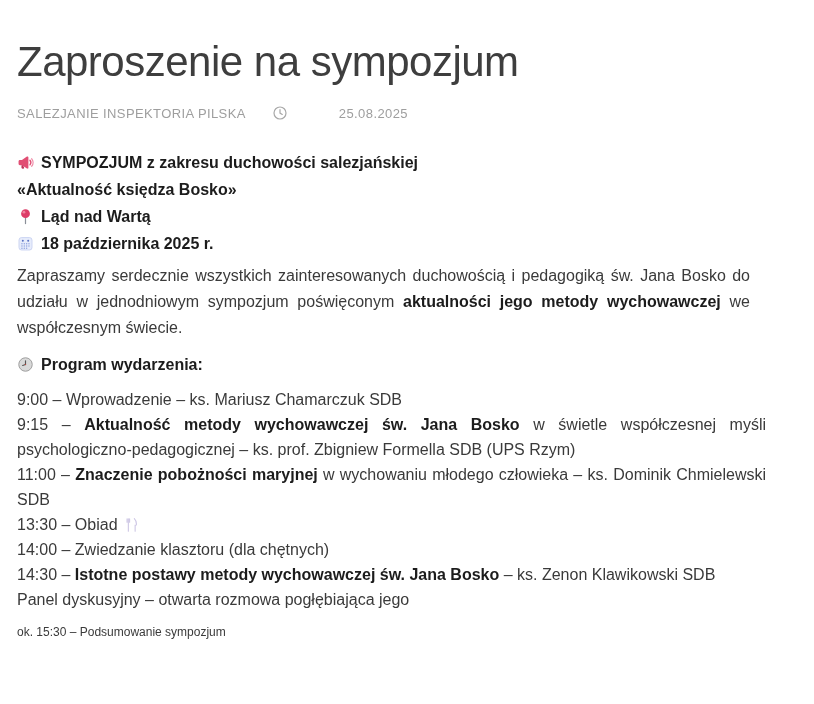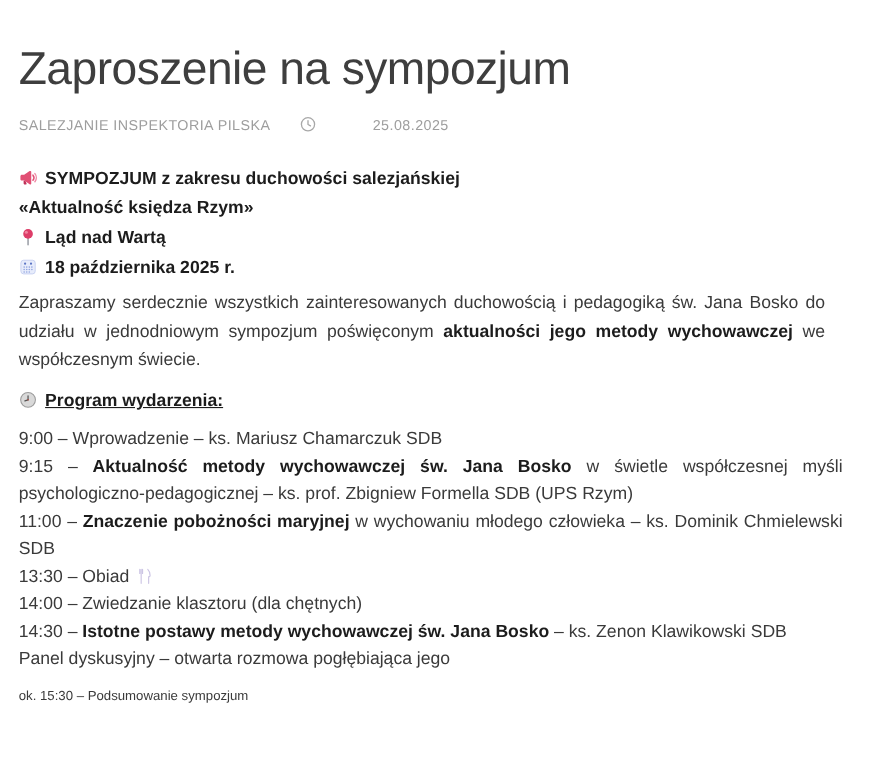--- a/index.html
+++ b/index.html
@@ -70,21 +70,20 @@
     line-height: 26px;
     text-align: justify;
   }
   strong { font-weight: 700; color: #1c1c1c; }
   .program-heading {
     margin: 0 0 9px 0;
     font-size: 16px;
     line-height: 26px;
     font-weight: 700;
     color: #1c1c1c;
-    text-decoration: underline;
   }
   .program-heading .emoji { margin-right: 7px; }
   .program-list {
     font-size: 16px;
     line-height: 25px;
     margin: 0;
   }
   .program-line {
     text-align: justify;
   }
@@ -113,21 +112,21 @@
     </span>
   </div>
 
   <p class="announcement">
       <span class="ann-line"><span class="emoji"><svg width="17" height="17" viewBox="0 0 24 24">
             <path d="M14 3.6 7 8.4H4.1C3 8.4 2.2 9.2 2.2 10.3v3.6c0 1.1.8 1.9 1.9 1.9H7l7 4.8c.9.6 2.1-.05 2.1-1.1V4.7c0-1.05-1.2-1.7-2.1-1.1z" fill="#e14f74"></path>
             <path d="M6.3 16v3.2c0 .9.7 1.7 1.6 1.7h1c.9 0 1.5-.9 1.1-1.7l-1.6-3.2z" fill="#bf3259"></path>
             <path d="M18.3 8.8c1.5 1.8 1.5 4.7 0 6.5" stroke="#e14f74" stroke-width="1.9" fill="none" stroke-linecap="round"></path>
             <path d="M20.8 6.8c2.4 2.9 2.4 7.5 0 10.4" stroke="#ef8aa6" stroke-width="1.9" fill="none" stroke-linecap="round"></path>
           </svg></span>SYMPOZJUM z zakresu duchowości salezjańskiej</span>
-      <span class="ann-line">«Aktualność księdza Rzym»</span>
+      <span class="ann-line">«Aktualność księdza Bosko»</span>
       <span class="ann-line"><span class="emoji"><svg width="17" height="17" viewBox="0 0 24 24">
             <path d="M12 13v9" stroke="#8a8f98" stroke-width="1.7" stroke-linecap="round"></path>
             <circle cx="12" cy="8" r="6.2" fill="#dd3d68"></circle>
             <circle cx="9.8" cy="5.9" r="2" fill="#f0849f"></circle>
           </svg></span>Ląd nad Wartą</span>
       <span class="ann-line"><span class="emoji"><svg width="17" height="17" viewBox="0 0 24 24">
             <rect x="2.8" y="3.6" width="18.4" height="17.6" rx="3.6" fill="#e7ecfb" stroke="#c2cdf0" stroke-width="1.1"></rect>
             <circle cx="8.2" cy="8" r="1.4" fill="#5b74c4"></circle>
             <circle cx="15.8" cy="8" r="1.4" fill="#5b74c4"></circle>
             <g fill="#93a6e0">

